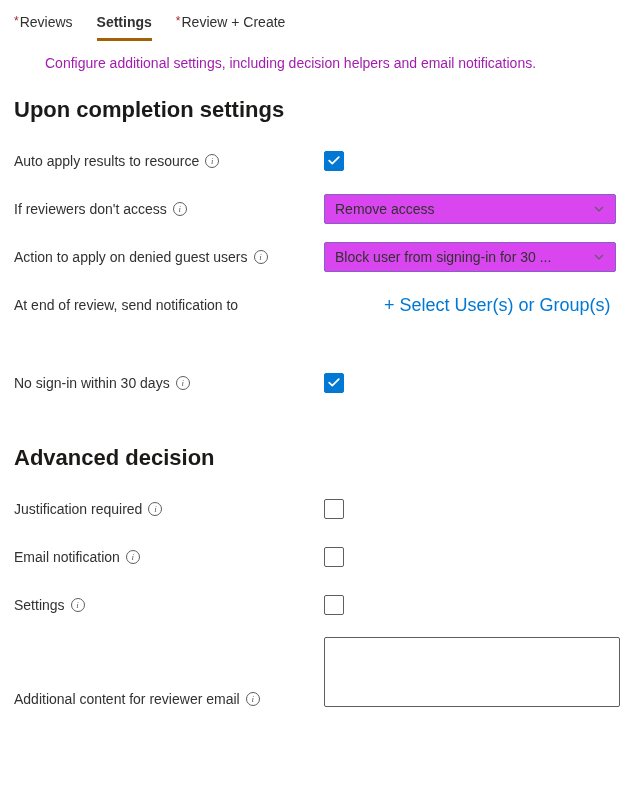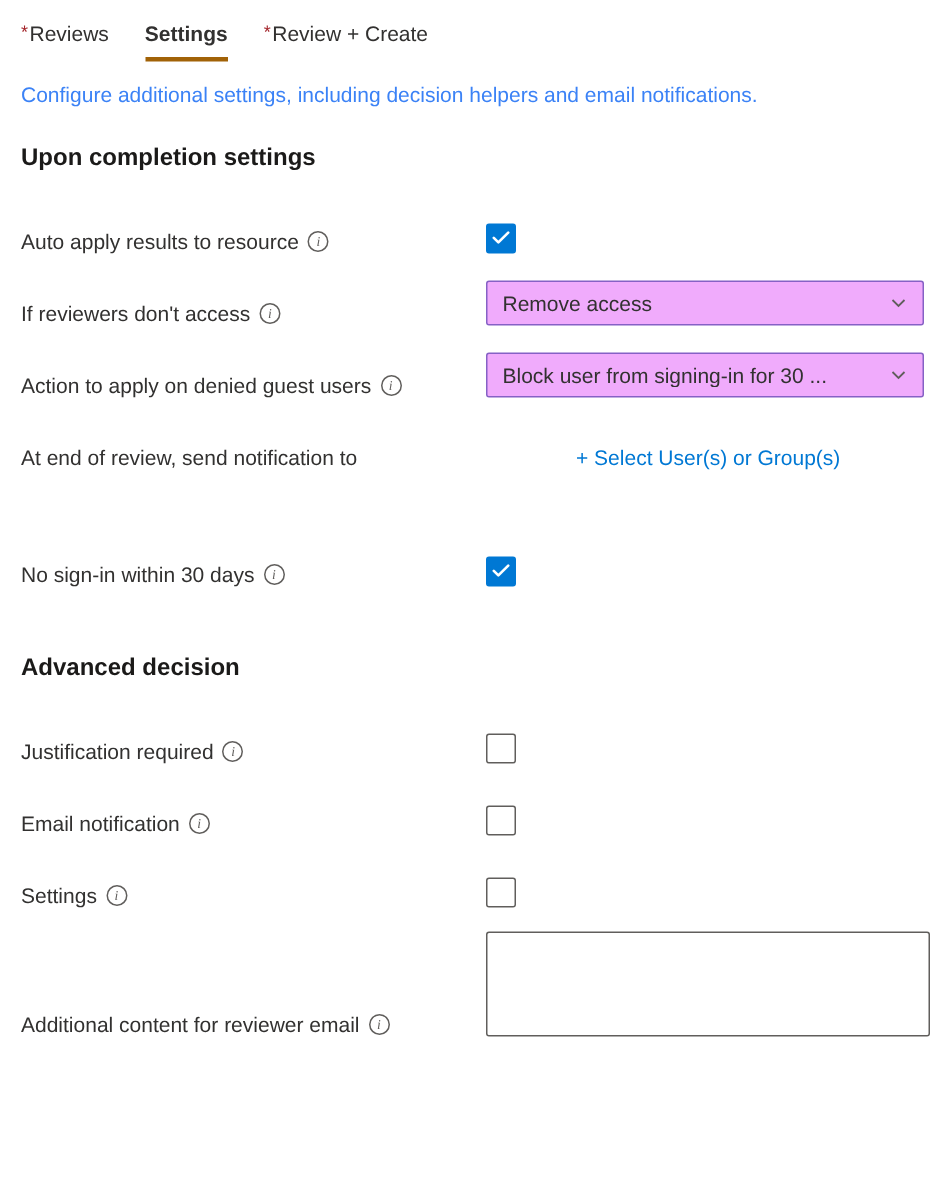--- a/index.html
+++ b/index.html
@@ -29,32 +29,33 @@
     font-size: 12px;
     position: relative;
     top: -2px;
   }
   .tab.active {
     font-weight: 600;
     border-bottom: 3px solid #a16207;
   }
   .desc {
     margin-bottom: 26px;
-    color: #3b82f6;
+    color: #a21caf;
+    margin-left: 31px;
   }
   h3 {
-    font-size: 16px;
+    font-size: 22px;
     font-weight: 700;
     margin: 0 0 22px 0;
     color: #1b1a19;
   }
   .section { margin-bottom: 46px; }
   .row {
     display: flex;
-    align-items: flex-end;
+    align-items: center;
     min-height: 32px;
     margin-bottom: 16px;
   }
   .row.tall { align-items: flex-end; }
   .label-col {
     width: 310px;
     flex-shrink: 0;
     display: flex;
     align-items: center;
     gap: 6px;
@@ -100,39 +101,39 @@
     width: 100%;
     max-width: 296px;
     height: 30px;
     border: 1px solid #8661c5;
     border-radius: 2px;
     padding: 0 10px;
     display: flex;
     align-items: center;
     justify-content: space-between;
     cursor: pointer;
-    background: #f0abfc;
+    background: #d946ef;
     overflow: hidden;
   }
   .select-text {
     white-space: nowrap;
     overflow: hidden;
     text-overflow: ellipsis;
     flex: 1;
   }
   .chevron {
     width: 12px;
     height: 12px;
     flex-shrink: 0;
     margin-left: 8px;
   }
   .link-btn {
     color: #0078d4;
     cursor: pointer;
-    font-size: 14px;
+    font-size: 18px;
     padding-left: 60px;
   }
   .textarea {
     width: 296px;
     height: 70px;
     border: 1px solid #605e5c;
     border-radius: 2px;
     padding: 6px 8px;
     resize: none;
     font-family: inherit;

